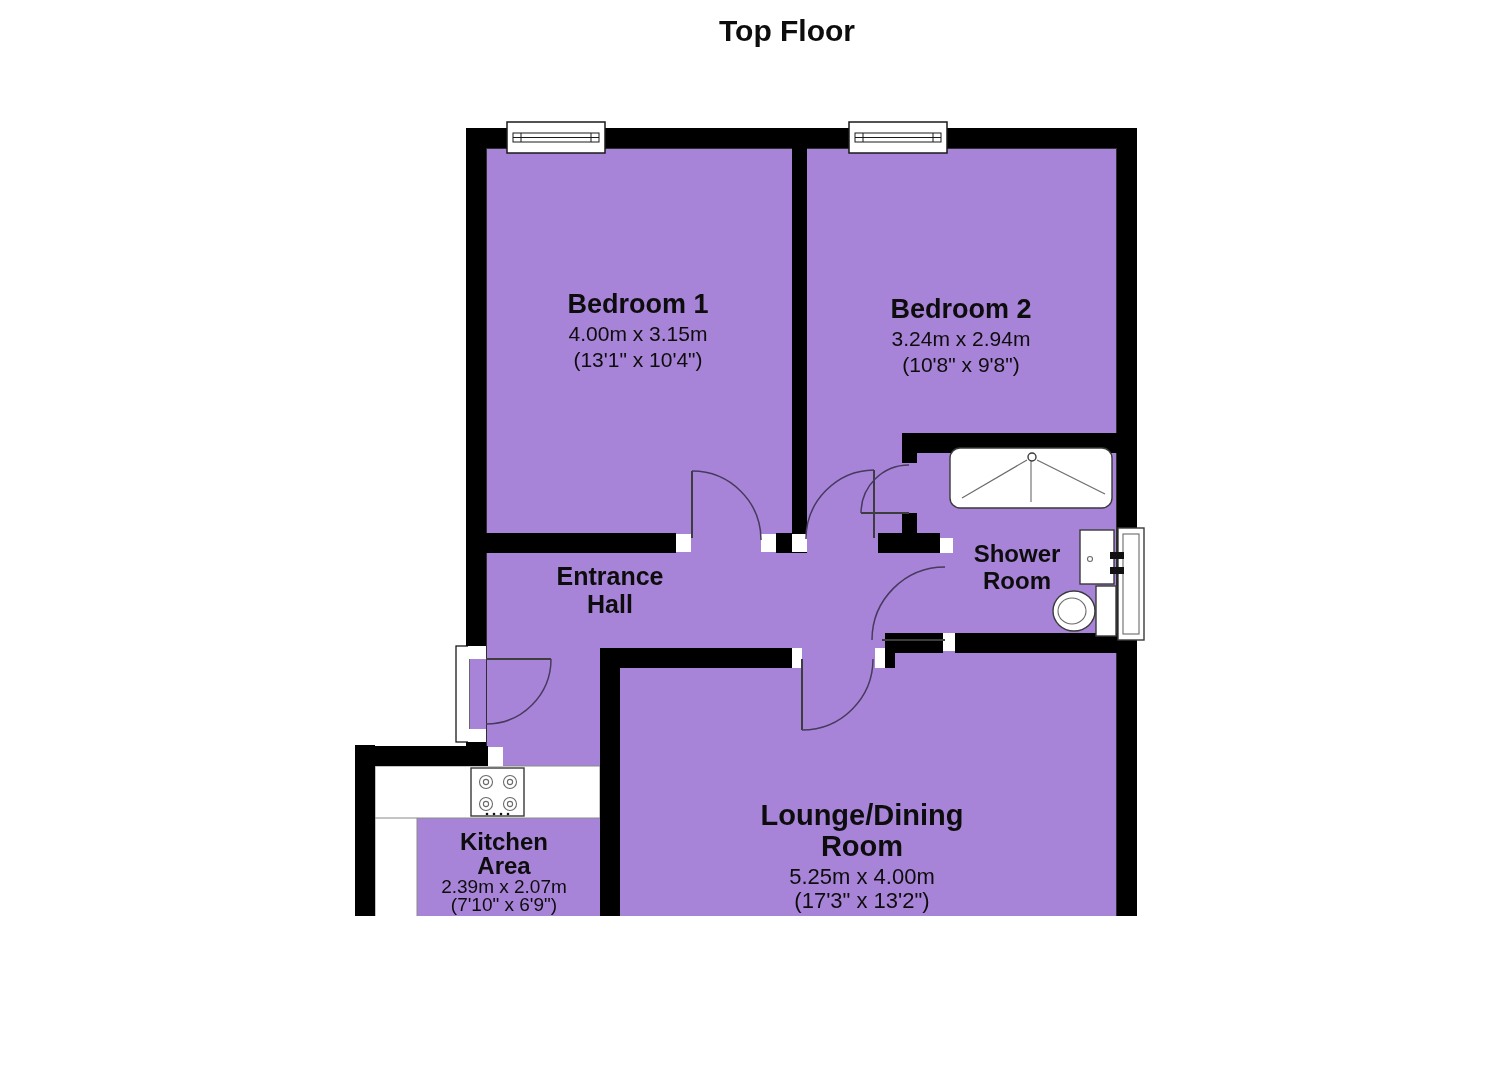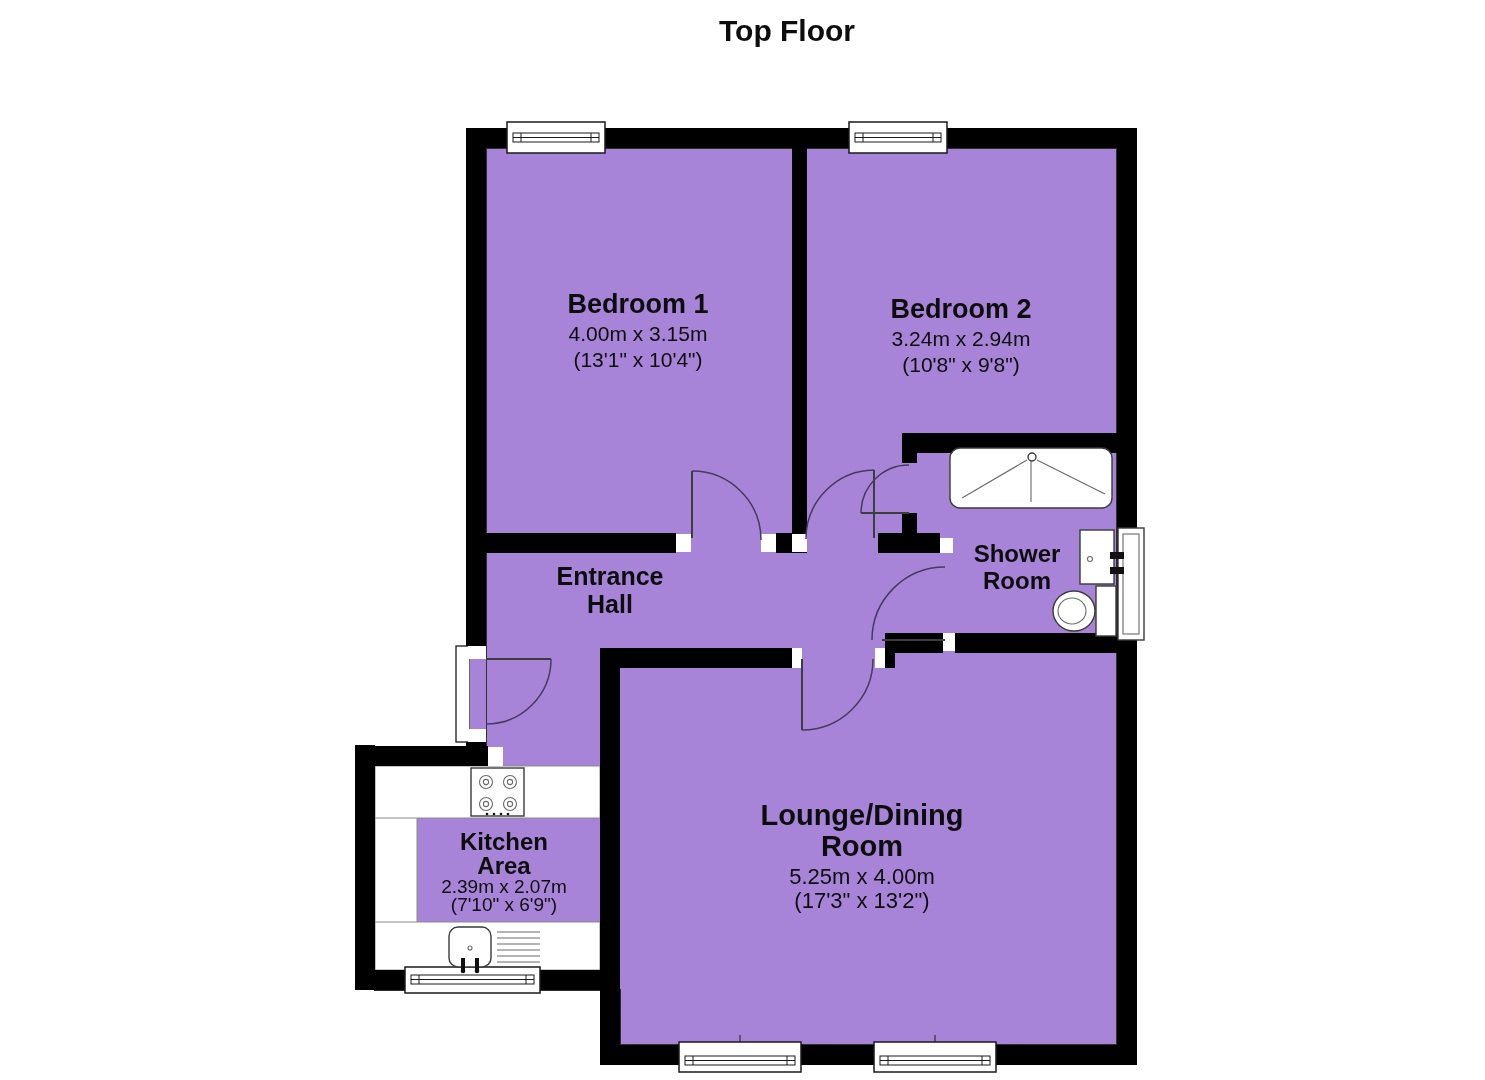--- a/index.html
+++ b/index.html
@@ -1,16 +1,16 @@
 <!DOCTYPE html>
 <html style="--floor: #a884d8; --wall: #000000;"><head>
 <meta charset="utf-8">
 <style>
   html,body{margin:0;padding:0;background:#ffffff;}
-  .stage{width:1485px;height:1080px;position:relative;background:#fff;}
+  .stage{width:1485px;height:916px;position:relative;background:#fff;}
   svg{display:block;}
   .floor{fill:var(--floor,#a884d8);stroke:#2e2e2e;stroke-width:2;}
   .floor-patch{fill:var(--floor,#a884d8);}
   .wall{fill:var(--wall,#000);}
   .jamb{fill:#ffffff;}
   .win-outer{fill:#ffffff;stroke:#1a1a1a;stroke-width:1.5;}
   .win-band{fill:none;stroke:#1a1a1a;stroke-width:1;}
   .win-line{stroke:#1a1a1a;stroke-width:1;}
   .counter{fill:#ffffff;stroke:#8a8a8a;stroke-width:1;}
   .fix-w{fill:#ffffff;stroke:#3a3a3a;stroke-width:1.4;}

